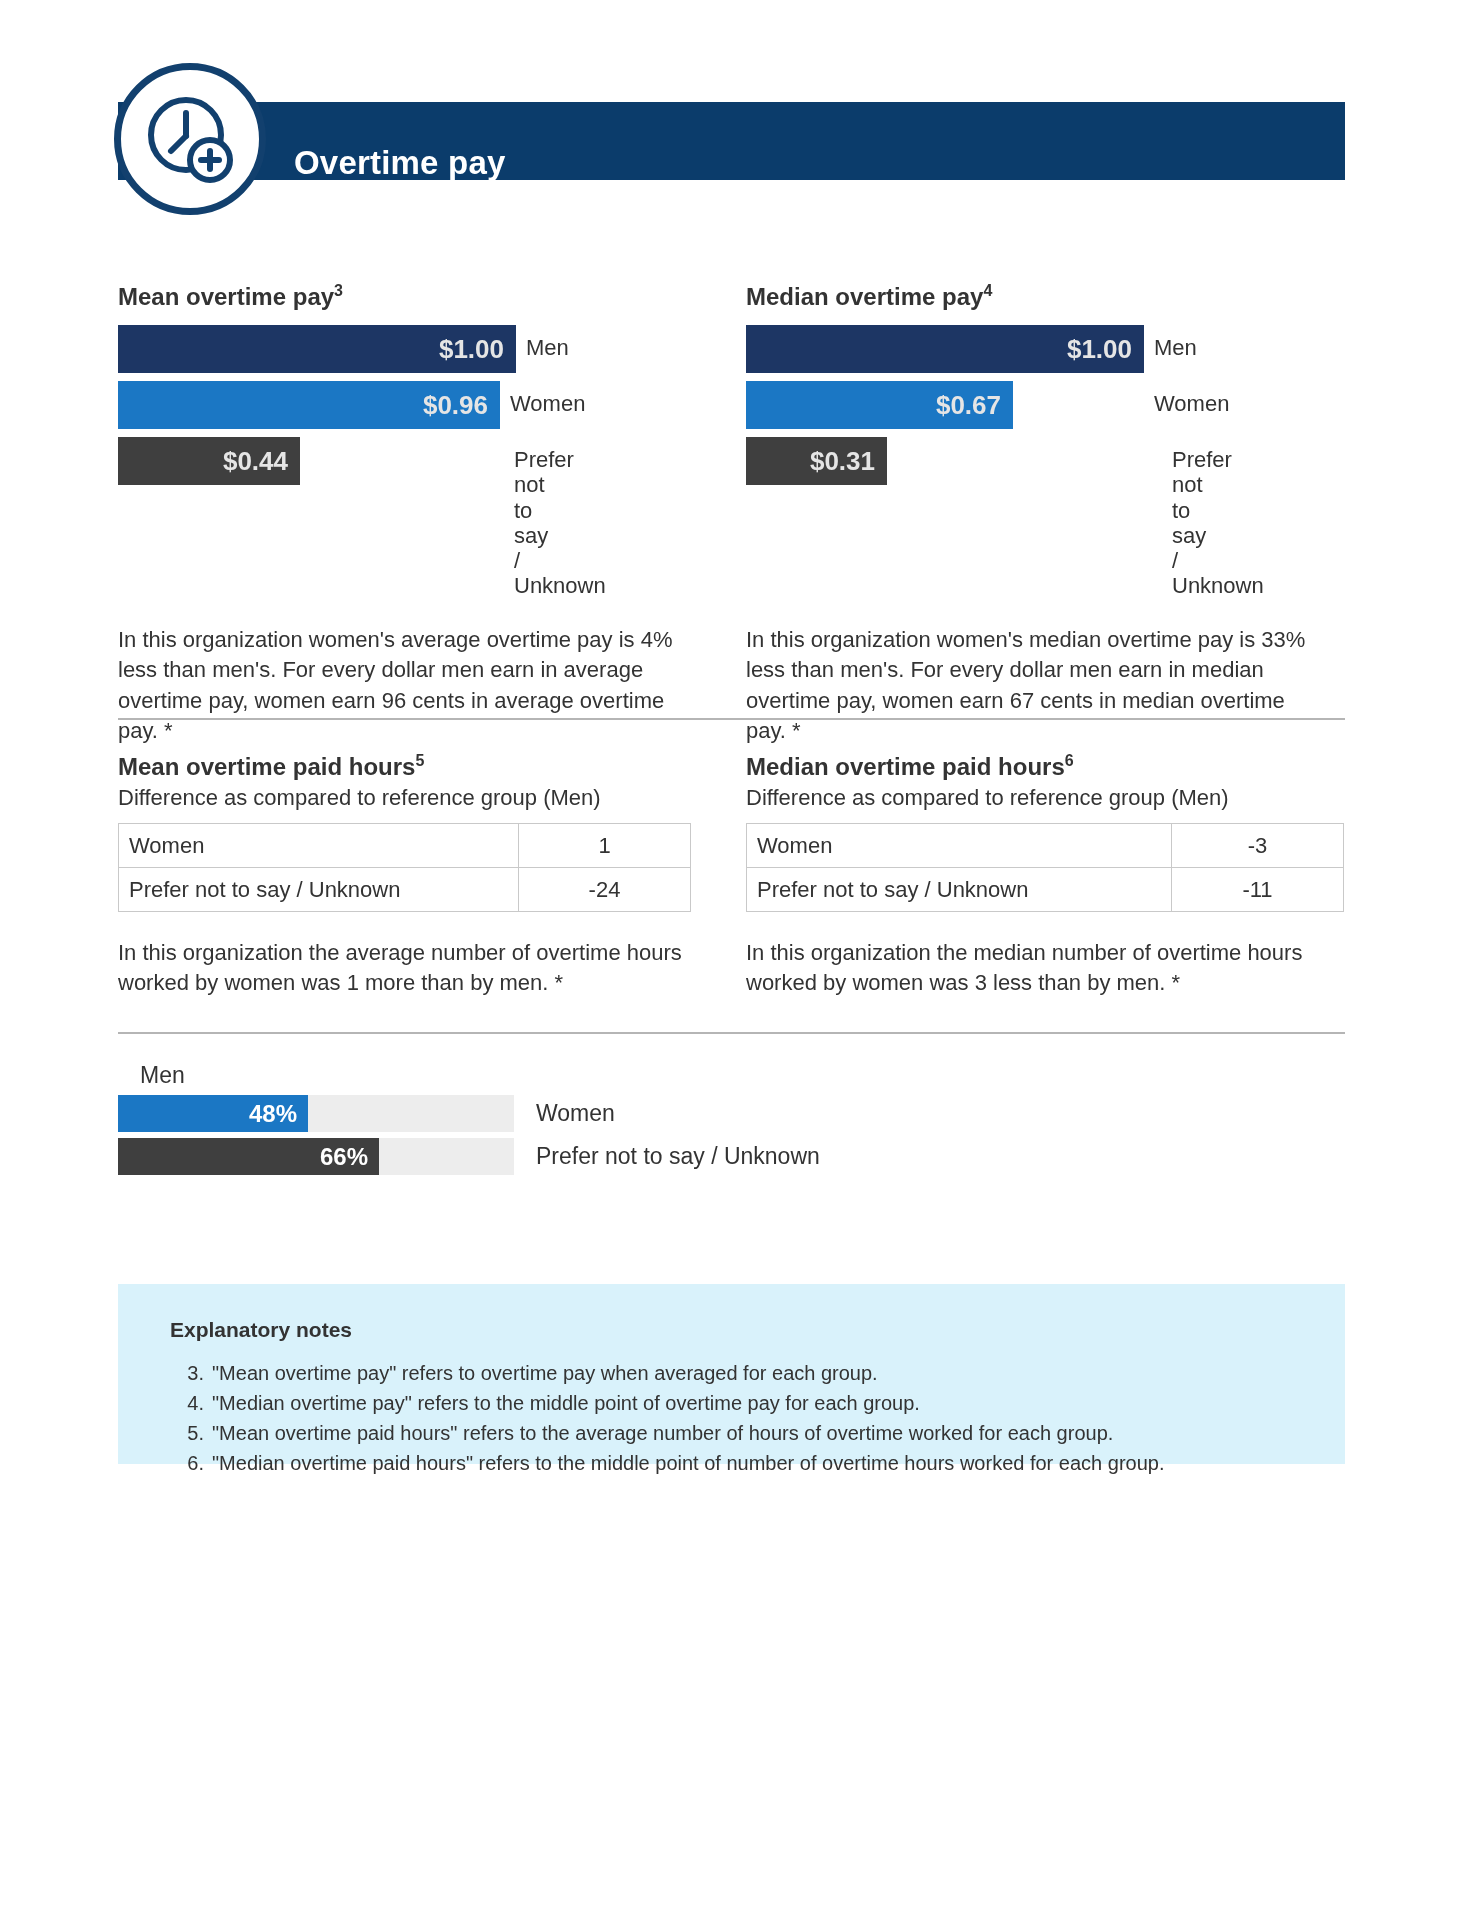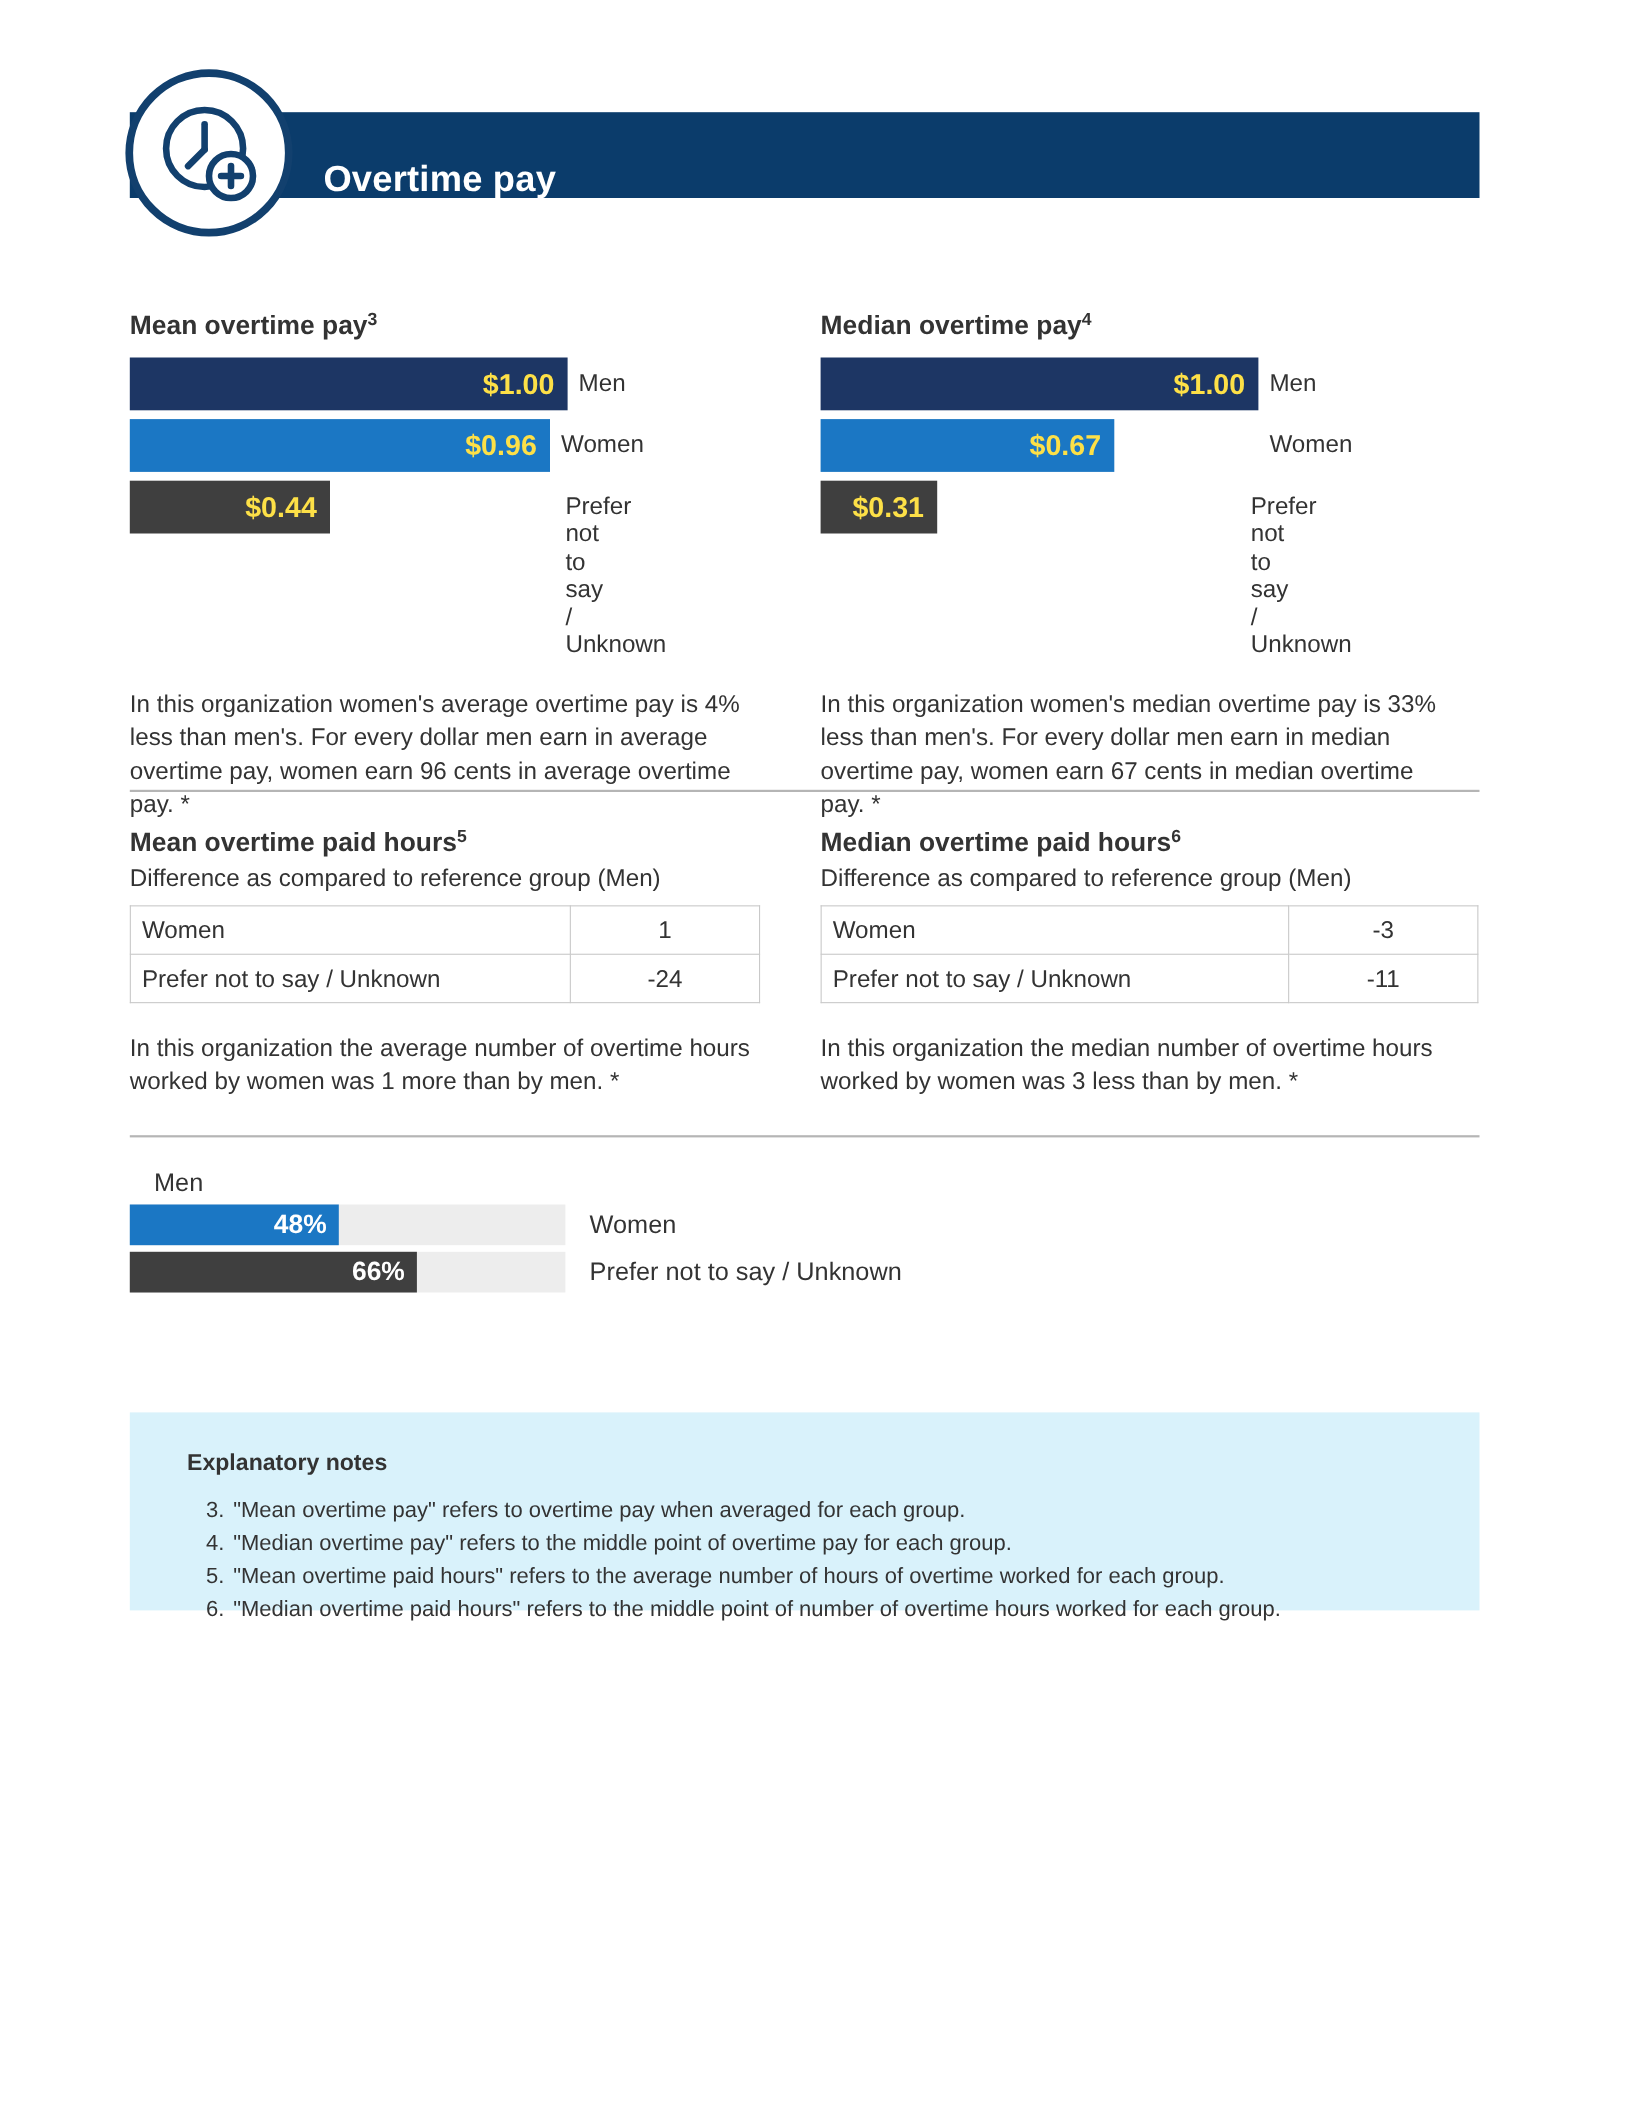--- a/index.html
+++ b/index.html
@@ -72,21 +72,21 @@
 
   
   .moneybars { width: 100%; }
   .mb-row {
     display: flex; align-items: flex-start;
     margin-bottom: 8px;
   }
   .mb-bar {
     height: 48px;
     display: flex; align-items: center; justify-content: flex-end;
-    color: #fde047;
+    color: #e5e5e5;
     font-size: 26px;
     font-weight: bold;
     padding-right: 12px;
     white-space: nowrap;
     padding-left: 18px;
   }
   .mb-label {
     font-size: 22px;
     color: #333333;
     padding-left: 10px;
@@ -247,21 +247,21 @@
           </div>
           <div class="mb-label">Men</div>
         </div>
         <div class="mb-row">
           <div class="mb-bar c-women" style="width:267px;text-align:center;">
             <span>$0.67</span>
           </div>
           <div class="mb-label" style="padding-left:141px;">Women</div>
         </div>
         <div class="mb-row">
-          <div class="mb-bar c-unk" style="width:106px;">
+          <div class="mb-bar c-unk" style="width:141px;">
             <span>$0.31</span>
           </div>
           <div class="mb-label" style="padding-left:285px;">Prefer not to say / Unknown</div>
         </div>
       </div>
       <div class="para">In this organization women's median overtime pay is 33% less than men's. For every dollar men earn in median overtime pay, women earn 67 cents in median overtime pay. *</div>
     </div>
   </div>
 
   <div class="divider" style="top:718px;"></div>

